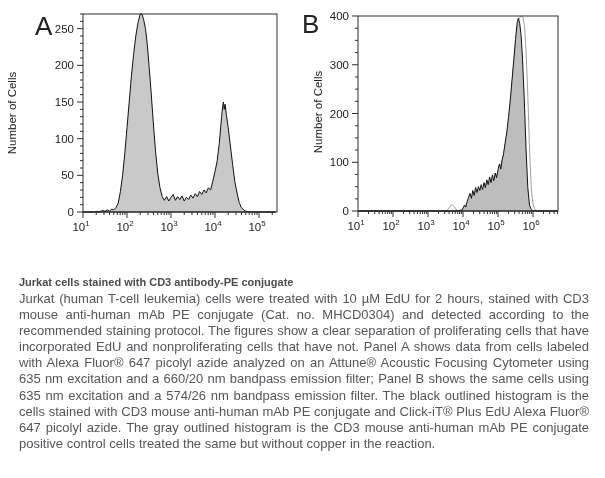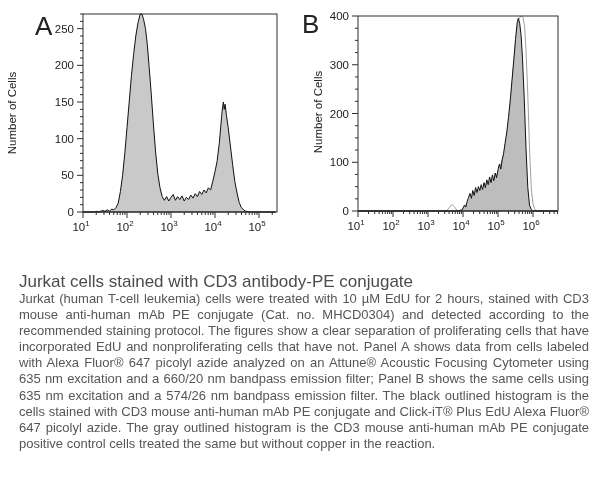--- a/index.html
+++ b/index.html
@@ -3,21 +3,21 @@
 <meta charset="utf-8">
 <style>
   html,body{margin:0;padding:0;background:#ffffff;}
   .page{
     position:relative;width:605px;height:478px;background:#ffffff;overflow:hidden;
     font-family:"Liberation Sans", sans-serif;
   }
   .figure-area{position:absolute;left:0;top:0;width:605px;height:250px;}
   svg text{font-family:"Liberation Sans", sans-serif;fill:#222222;}
   .caption{position:absolute;left:19px;top:274px;width:570px;color:#55565a;}
-  .caption-title{font-size:17px;font-weight:normal;line-height:16px;margin:0;color:#4b4c4e;}
+  .caption-title{font-size:11px;font-weight:bold;line-height:16px;margin:0;color:#4b4c4e;}
   .caption-body{font-size:13px;line-height:16.1px;margin:1px 0 0 0;text-align:justify;color:#55565a;}
 </style>
 </head>
 <body>
 
 <div class="page">
   <div class="figure-area">
     <svg id="fig-svg" width="605" height="250" viewBox="0 0 605 250">
         <g>
           <path d="M83.0,212 L83.0,212.0 L94.0,212.0 L96.2,211.3 L98.4,212.0 L102.8,210.5 L105.0,211.3 L107.2,209.8 L109.4,211.3 L111.6,209.1 L113.8,209.8 L116.0,207.6 L118.2,203.2 L120.4,191.5 L122.6,175.3 L124.8,153.3 L127.0,127.7 L129.2,102.0 L131.4,76.3 L133.6,54.3 L135.8,36.0 L138.0,22.8 L140.2,14.0 L142.0,14.0 L143.7,19.9 L145.5,28.7 L147.2,43.3 L149.0,65.3 L151.2,93.2 L153.4,124.0 L155.6,151.9 L157.8,173.9 L160.0,187.8 L162.2,196.6 L164.4,200.3 L166.6,196.6 L168.8,201.0 L171.0,197.3 L173.2,194.4 L175.4,200.3 L177.6,196.6 L179.8,199.5 L182.0,195.9 L184.2,201.0 L186.4,197.3 L188.6,199.5 L190.8,195.1 L193.0,198.1 L195.2,193.7 L197.4,196.6 L199.6,191.5 L201.8,194.4 L204.0,190.0 L206.2,192.9 L208.4,187.8 L210.6,190.0 L212.8,181.2 L215.0,171.7 L217.2,160.7 L219.4,142.3 L221.6,116.7 L222.5,107.9 L223.4,102.0 L224.2,109.3 L225.1,104.2 L226.4,115.2 L228.2,127.7 L230.4,146.0 L232.6,164.3 L234.8,181.2 L237.0,192.9 L239.2,202.5 L241.4,207.6 L243.6,209.8 L245.8,211.3 L250.2,212.0 L275.7,212.0 L275.7,212 Z" fill="#c9c9c9" stroke="#111111" stroke-width="1"></path>

